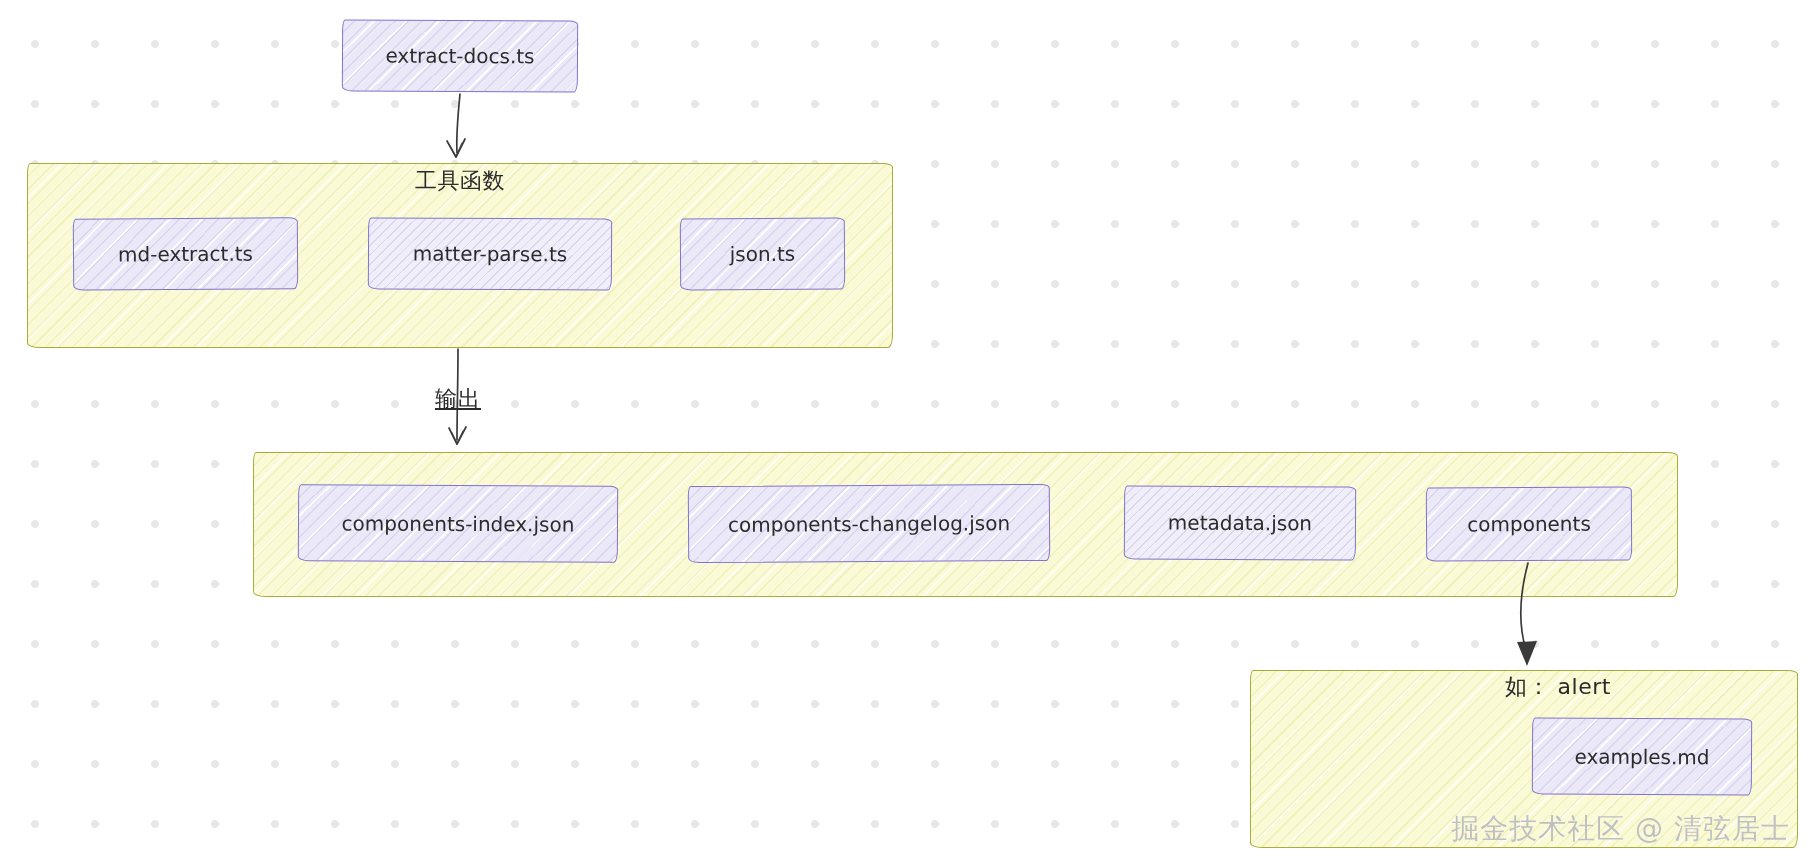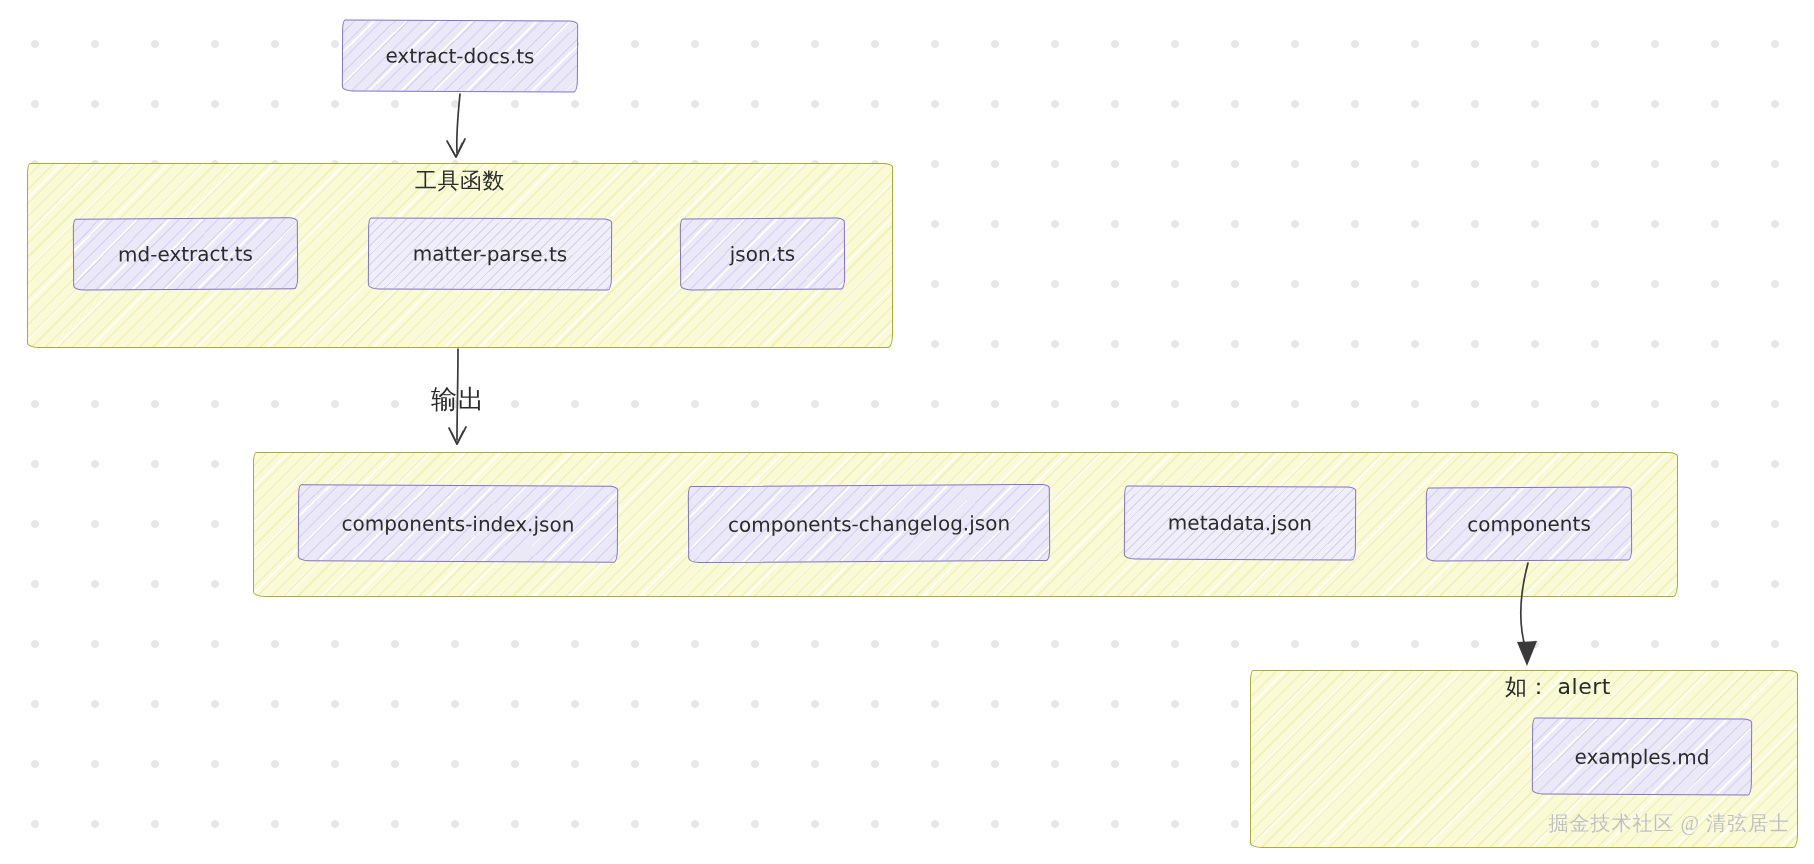--- a/index.html
+++ b/index.html
@@ -55,30 +55,30 @@
   .tilt-l{transform:rotate(-0.35deg);}
   .tilt-r{transform:rotate(0.3deg);}
 
   
   svg.edges{position:absolute;inset:0;width:1814px;height:864px;pointer-events:none;}
   .edge{fill:none;stroke:var(--arrow);stroke-width:1.7;stroke-linecap:round;stroke-linejoin:round;}
   .edge.thin{stroke-width:1.3;opacity:0.75;}
   .edge-solid-head{fill:var(--arrow);stroke:none;}
 
   .edge-label{
-    position:absolute;font-size:26px;line-height:26px;text-align:center;
+    position:absolute;font-size:22px;line-height:26px;text-align:center;
     letter-spacing:1px;
+    text-decoration:underline;
   }
 
   .watermark{
-    position:absolute;font-size:20px;letter-spacing:1px;white-space:nowrap;
+    position:absolute;font-size:28px;letter-spacing:1px;white-space:nowrap;
     color:var(--watermark);
     text-shadow:0 0 1px rgba(255,255,255,0.9);
     opacity:0.95;
-    font-family:Liberation Serif, serif;
   }
 </style>
 </head>
 <body>
 
 <div class="canvas">
 
   <div class="node tilt-r" style="left:342px;top:20px;width:236px;height:72px;">
     <span>extract-docs.ts</span>
   </div>

